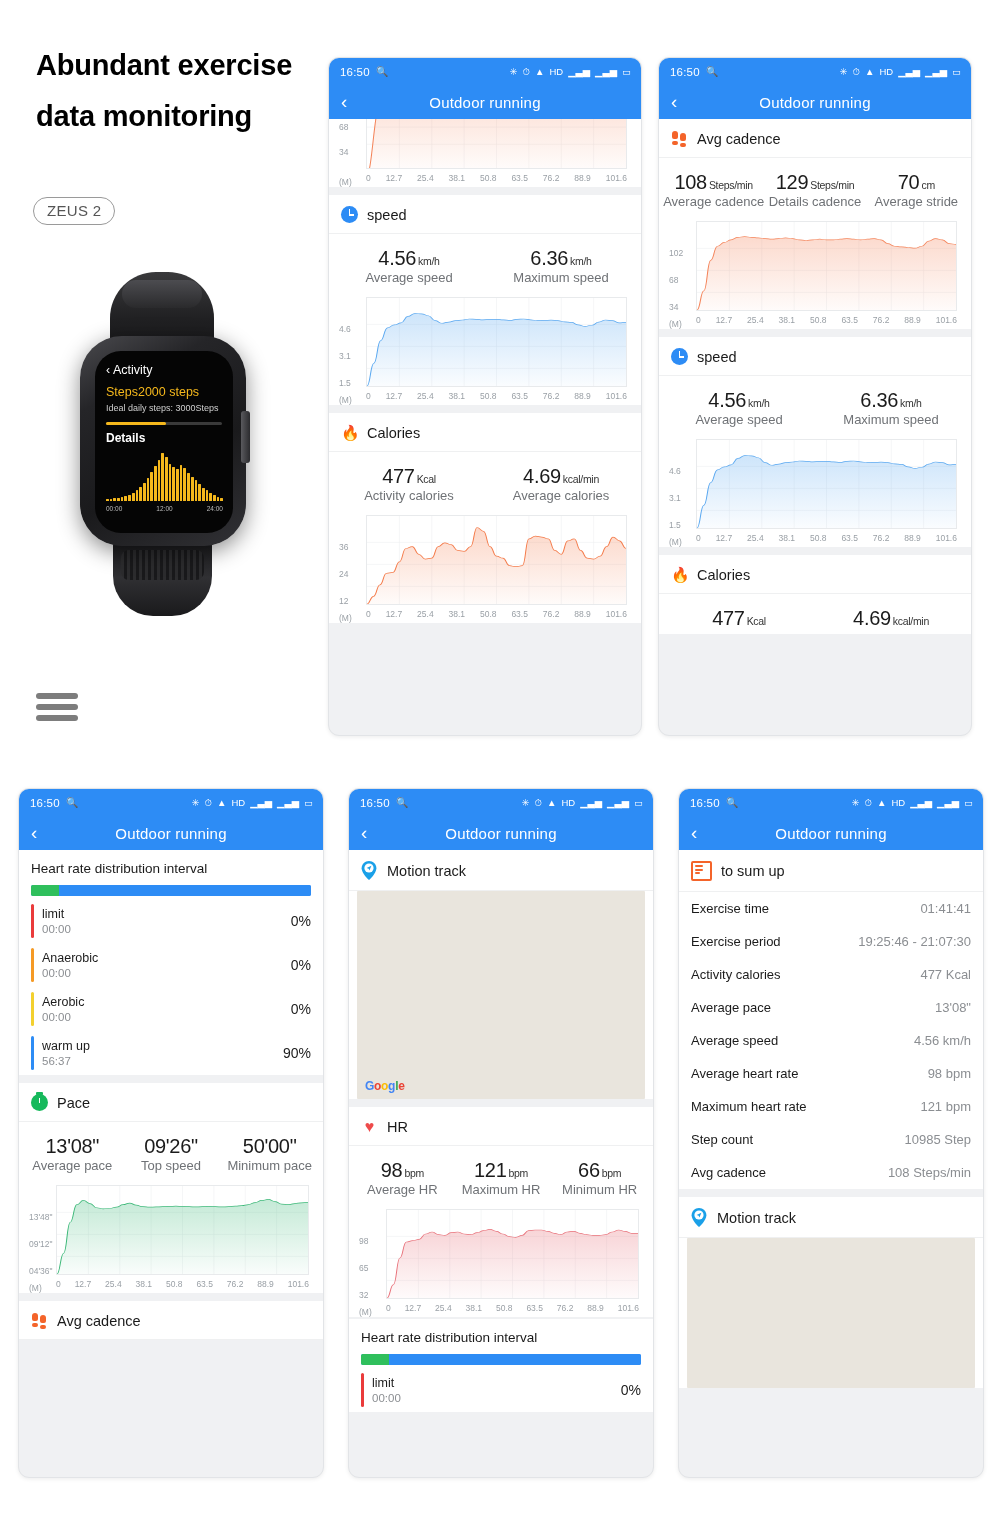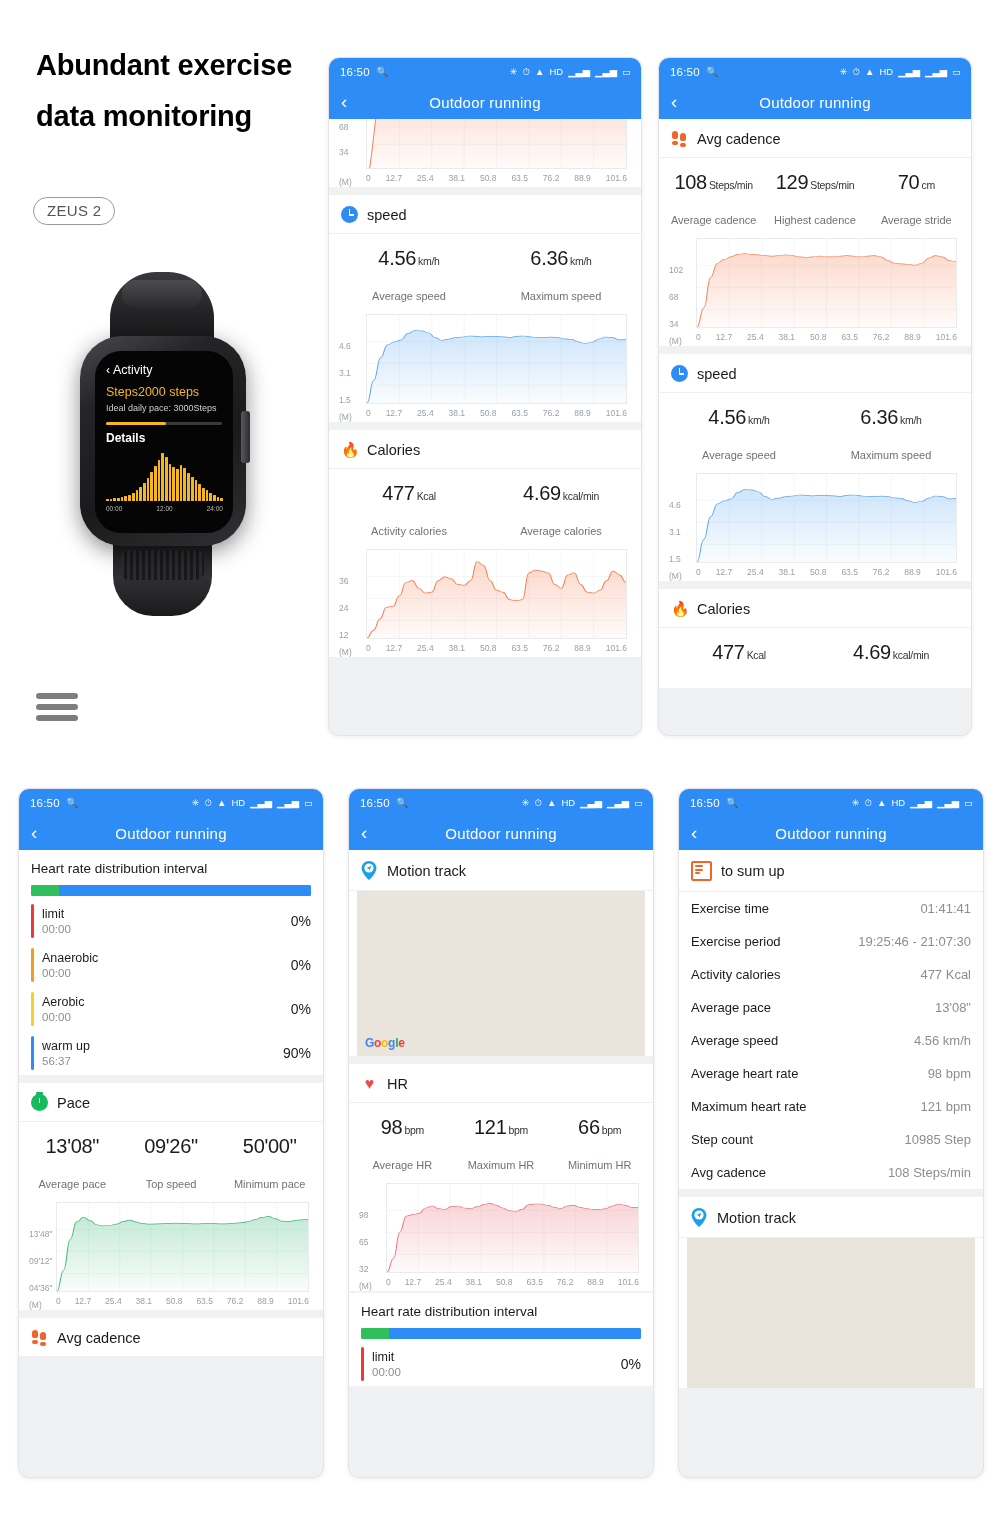--- a/index.html
+++ b/index.html
@@ -84,21 +84,21 @@
   .navbar .back{position:absolute;left:12px;top:5px;font-size:19px;font-weight:300;line-height:24px;}
   .screenbody{background:#f0f1f3;position:relative;}
   .card{background:#fff;margin-bottom:8px;}
   .card.nomb{margin-bottom:0;}
   .cardhead{display:flex;align-items:center;gap:9px;padding:11px 12px 10px 12px;border-bottom:1px solid #eff0f1;}
   .cardhead .ctitle{font-size:14.5px;color:#1a1a1a;}
   .stats{display:flex;padding:13px 4px 4px 4px;}
   .stat{flex:1;text-align:center;}
   .stat .v{font-size:20px;color:#1b1b1b;letter-spacing:-.3px;}
   .stat .v em{font-style:normal;font-size:10.5px;color:#333;margin-left:2px;}
-  .stat .l{font-size:11px;color:#6f7276;margin-top:20px;}
+  .stat .l{font-size:13px;color:#6f7276;margin-top:0;}
   
   .chart{position:relative;margin:8px 10px 2px 10px;height:108px;}
   .chart .ylab{position:absolute;left:0;font-size:8.5px;color:#9aa0a6;transform:translateY(-50%);}
   .chart .plot{position:absolute;left:27px;right:4px;top:0;bottom:18px;
      border:1px solid #e8eaec;border-left:1px solid #e8eaec;background:#fff;overflow:hidden;}
   .chart .plot svg{display:block;width:100%;height:100%;}
   .chart .xaxis{position:absolute;left:27px;right:4px;bottom:0;height:14px;display:flex;justify-content:space-between;font-size:8.5px;color:#9aa0a6;}
   .chart .munit{position:absolute;left:0;bottom:0;font-size:8.5px;color:#9aa0a6;}
   .gl{stroke:#edeef0;stroke-width:1;}
   
@@ -109,21 +109,21 @@
   .zrow .tick{width:3px;border-radius:2px;height:34px;margin-right:8px;}
   .zrow .zt{flex:1;}
   .zrow .zn{font-size:12.5px;color:#1c1c1c;}
   .zrow .ztime{font-size:11.5px;color:#8b8e92;margin-top:2px;}
   .zrow .zp{font-size:14px;color:#1c1c1c;}
   
   .srow{display:flex;justify-content:space-between;align-items:flex-start;padding:9px 12px;font-size:13px;}
   .srow .k{color:#1b1b1b;}
   .srow .v{color:#8b8e92;}
   
-  .map{margin:0 8px 8px 8px;height:165px;background:#e9e5dd;position:relative;border-radius:1px;}
+  .map{margin:0 8px 8px 8px;height:208px;background:#e9e5dd;position:relative;border-radius:1px;}
   .map .gl-logo{position:absolute;left:8px;bottom:6px;font-size:12px;font-weight:bold;letter-spacing:-.3px;}
   .map .gl-logo b{font-weight:bold;}
   .c1{color:#4285F4}.c2{color:#EA4335}.c3{color:#FBBC05}.c4{color:#34A853}
   
   .ic{width:17px;height:17px;display:inline-block;position:relative;flex:0 0 17px;}
   .ic-clock{border-radius:50%;background:#2d8cf5;}
   .ic-clock:after{content:"";position:absolute;left:7.5px;top:3px;width:1.5px;height:6px;background:#fff;}
   .ic-clock:before{content:"";position:absolute;left:8px;top:8px;width:5px;height:1.5px;background:#fff;}
   .ic-pace{border-radius:50%;background:#16b95c;}
   .ic-pace:after{content:"";position:absolute;left:7.5px;top:4px;width:1.5px;height:5px;background:#fff;}
@@ -154,21 +154,21 @@
   <div class="model-badge">ZEUS 2</div>
 
   <div id="watch">
     <div class="band-top"></div>
     <div class="band-bot"></div>
     <div class="case"></div>
     <div class="crown"></div>
     <div class="screen">
       <div class="w-back">‹ Activity</div>
       <div class="w-steps">Steps2000 steps</div>
-      <div class="w-goal">Ideal daily pace: 3000Steps</div>
+      <div class="w-goal">Ideal daily steps: 3000Steps</div>
       <div class="w-bar">
           <i></i>
         </div>
       <div class="w-det">Details</div>
       <div class="w-chart" id="watch-chart">
           <span style="height: 5%;"></span>
           <span style="height: 4%;"></span>
           <span style="height: 6%;"></span>
           <span style="height: 7%;"></span>
           <span style="height: 8%;"></span>
@@ -415,21 +415,21 @@
           </span>
       <span class="ctitle">Avg cadence</span>
     </div>
   <div class="stats">
     <div class="stat">
     <div class="v">108<em>Steps/min</em></div>
     <div class="l">Average cadence</div>
   </div>
     <div class="stat">
     <div class="v">129<em>Steps/min</em></div>
-    <div class="l">Highest cadence</div>
+    <div class="l">Details cadence</div>
   </div>
     <div class="stat">
     <div class="v">70<em>cm</em></div>
     <div class="l">Average stride</div>
   </div>
   </div>
   <div class="chart">
       <div class="ylab" style="top:30%">102</div>
           <div class="ylab" style="top:55%">68</div>
           <div class="ylab" style="top:80%">34</div>

